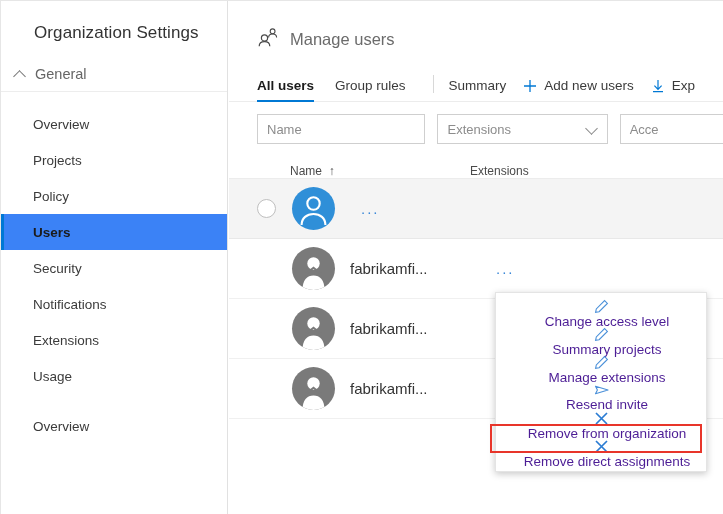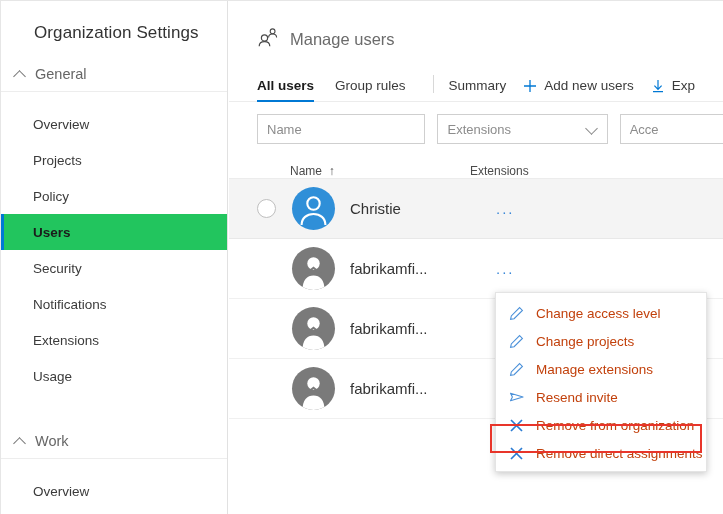--- a/index.html
+++ b/index.html
@@ -69,21 +69,21 @@
     position: relative;
     display: flex;
     align-items: center;
     height: 36px;
     padding-left: 32px;
     font-size: 13.5px;
     color: #3b3b3b;
     cursor: pointer;
   }
   .nav-item.selected {
-    background: #22c55e;
+    background: #3b82f6;
     font-weight: bold;
     color: #1b1b1b;
   }
   .nav-item.selected::before {
     content: "";
     position: absolute;
     left: 0; top: 0;
     width: 3px; height: 100%;
     background: #0078d4;
   }
@@ -272,23 +272,24 @@
     box-sizing: border-box;
     padding: 6px 0 4px 0;
     z-index: 40;
   }
   .mi {
     display: flex;
     align-items: center;
     height: 28px;
     padding-left: 12px;
     font-size: 13.5px;
-    color: #c2410c;
+    color: #4c1d95;
     cursor: pointer;
     white-space: nowrap;
+    flex-direction: column;
   }
   .mi .mic {
     width: 17px;
     flex: none;
     margin-right: 11px;
     display: inline-flex;
     align-items: center;
     justify-content: center;
   }
   #ctx-highlight {
@@ -334,24 +335,20 @@
     <div class="nav-item">
       <span>Notifications</span>
     </div>
     <div class="nav-item">
       <span>Extensions</span>
     </div>
     <div class="nav-item">
       <span>Usage</span>
     </div>
 
-    <div class="nav-group-header" style="margin-top:30px;">
-      <span class="chev"></span>
-      <span>Work</span>
-    </div>
     <div class="nav-spacer"></div>
     <div class="nav-item">
       <span>Overview</span>
     </div>
   </div>
 
   <div id="main">
 
     <div id="main-head">
       <span class="people-icon">
@@ -419,21 +416,20 @@
       </div>
 
       <div class="row selected">
         <div class="rowcheck"></div>
         <div class="avatar blue">
           <svg width="43" height="43" viewBox="0 0 43 43">
             <circle cx="21.5" cy="16.5" r="6.2" fill="none" stroke="#ffffff" stroke-width="2.1"></circle>
             <path d="M9.6 38c0-7 5.3-11 11.9-11s11.9 4 11.9 11" fill="none" stroke="#ffffff" stroke-width="2.1"></path>
           </svg>
         </div>
-        <div class="rowname">Christie</div>
         <div class="ellipsis">...</div>
       </div>
 
       <div class="row">
         <div class="rowcheck hidden"></div>
         <div class="avatar gray">
           <svg width="43" height="43" viewBox="0 0 43 43">
             <circle cx="21.5" cy="16.5" r="6.2" fill="#ffffff"></circle>
             <path d="M10.5 43 C10.5 33 15 28.5 21.5 28.5 C28 28.5 32.5 33 32.5 43 Z" fill="#ffffff"></path>
             <path d="M21.5 22 L13.5 28.5 L13.5 26 L21.5 19.5 L29.5 26 L29.5 28.5 Z" fill="#7a7a7a"></path>
@@ -479,21 +475,21 @@
         </svg>
       </span>
       <span>Change access level</span>
     </div>
     <div class="mi">
       <span class="mic">
         <svg width="15" height="15" viewBox="0 0 15 15">
           <path d="M10.6 1.6l2.8 2.8-8.3 8.3-3.5.7.7-3.5z" fill="none" stroke="#4a90d9" stroke-width="1.1"></path>
         </svg>
       </span>
-      <span>Change projects</span>
+      <span>Summary projects</span>
     </div>
     <div class="mi">
       <span class="mic">
         <svg width="15" height="15" viewBox="0 0 15 15">
           <path d="M10.6 1.6l2.8 2.8-8.3 8.3-3.5.7.7-3.5z" fill="none" stroke="#4a90d9" stroke-width="1.1"></path>
         </svg>
       </span>
       <span>Manage extensions</span>
     </div>
     <div class="mi">

